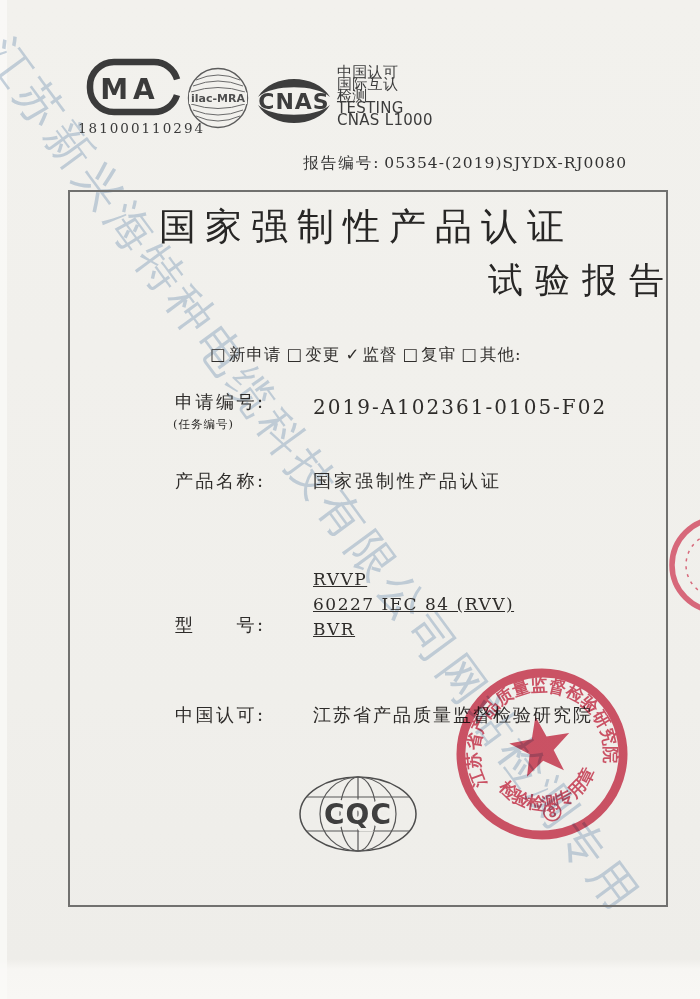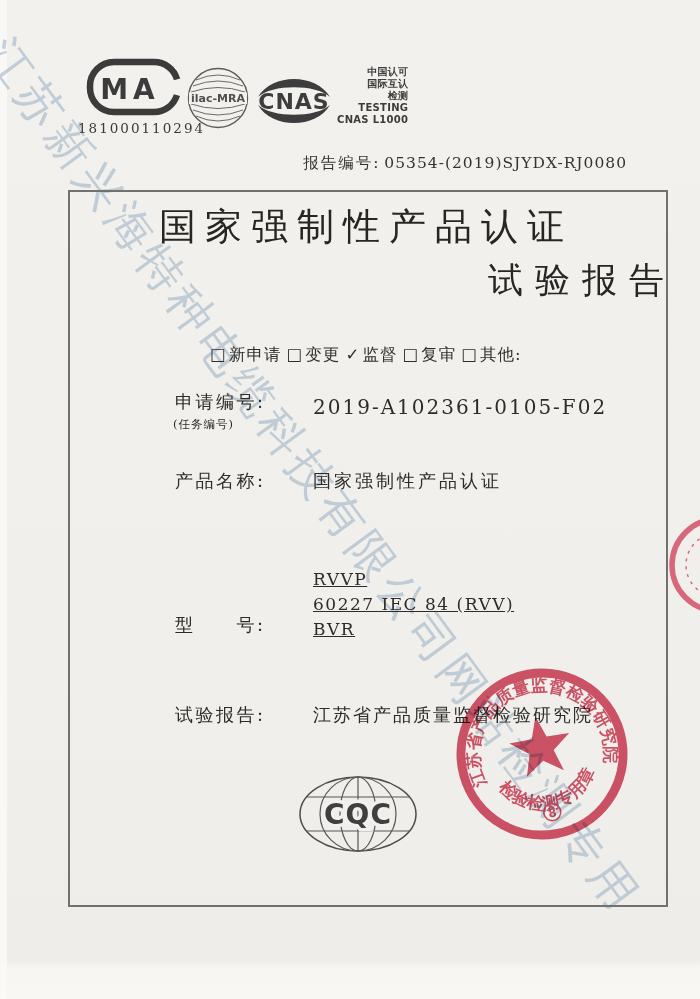--- a/index.html
+++ b/index.html
@@ -14,21 +14,21 @@
   .watermark{
     position:absolute;left:20px;top:26px;transform:rotate(53.7deg);transform-origin:0 0;
     font-size:46px;letter-spacing:5px;white-space:nowrap;opacity:.5;
     font-family:"DejaVu Serif",serif;pointer-events:none;
   }
   
   .cma{position:absolute;left:86px;top:58px;}
   .cma-number{position:absolute;left:78px;top:120px;font-size:13.5px;letter-spacing:2px;color:#3a3a3a;font-family:"DejaVu Serif",serif;}
   .ilac{position:absolute;left:186px;top:66px;}
   .cnas{position:absolute;left:252px;top:72px;}
-  .cnas-caption{position:absolute;left:337px;top:66px;font-size:10px;line-height:12px;color:#3c3c3c;font-weight:bold;font-family:"DejaVu Sans",sans-serif;letter-spacing:.3px;text-align:right;}
+  .cnas-caption{position:absolute;left:337px;top:66px;font-size:15px;line-height:12px;color:#3c3c3c;font-weight:normal;font-family:"DejaVu Sans",sans-serif;letter-spacing:.3px;}
   
   .report-row{position:absolute;top:153px;right:73px;font-size:15.5px;letter-spacing:1px;color:#333;}
   .report-row .lbl{margin-right:4px;letter-spacing:2px;}
   
   .box{position:absolute;left:68px;top:190px;width:596px;height:713px;border:2px solid #71716f;}
   
   .title1{position:absolute;left:68px;top:202px;width:596px;text-align:center;font-size:37px;letter-spacing:9px;color:#272625;}
   .title2{position:absolute;left:80px;top:257px;width:596px;text-align:right;font-size:35px;letter-spacing:12px;color:#272625;}
   
   .cb-row{position:absolute;left:68px;top:344px;width:596px;text-align:center;font-size:16.5px;color:#302e2c;white-space:nowrap;}
@@ -107,21 +107,21 @@
   <div class="fval" style="top:395px;font-size:20px">2019-A102361-0105-F02</div>
 
   <div class="flabel" style="top:469px">产品名称:</div>
   <div class="fval" style="top:469px;letter-spacing:3px">国家强制性产品认证</div>
 
   <div class="flabel" style="top:613px">型　　号:</div>
   <div class="fval mono-ish" style="top:569px">RVVP</div>
   <div class="fval mono-ish" style="top:594px">60227 IEC 84 (RVV)</div>
   <div class="fval mono-ish" style="top:619px">BVR</div>
 
-  <div class="flabel" style="top:703px">试验报告:</div>
+  <div class="flabel" style="top:703px">中国认可:</div>
   <div class="fval" style="top:703px">江苏省产品质量监督检验研究院</div>
 
   <svg class="cqc" width="124" height="82" viewBox="0 0 124 82">
     <ellipse cx="62" cy="41" rx="58" ry="37" fill="none" stroke="#4d4d4d" stroke-width="1.5"></ellipse>
     <ellipse cx="62" cy="41" rx="38" ry="37" fill="none" stroke="#575757" stroke-width="1.2"></ellipse>
     <ellipse cx="62" cy="41" rx="18" ry="37" fill="none" stroke="#575757" stroke-width="1.2"></ellipse>
     <line x1="62" y1="4" x2="62" y2="78" stroke="#575757" stroke-width="1.2"></line>
     <line x1="10" y1="24" x2="114" y2="24" stroke="#575757" stroke-width="1.2"></line>
     <line x1="10" y1="58" x2="114" y2="58" stroke="#575757" stroke-width="1.2"></line>
     <text x="62" y="51" text-anchor="middle" font-family="DejaVu Sans, sans-serif" font-size="28" font-weight="bold" letter-spacing="1" fill="#3f3f3f" stroke="#f1f0ec" stroke-width="7" paint-order="stroke">CQC</text>

